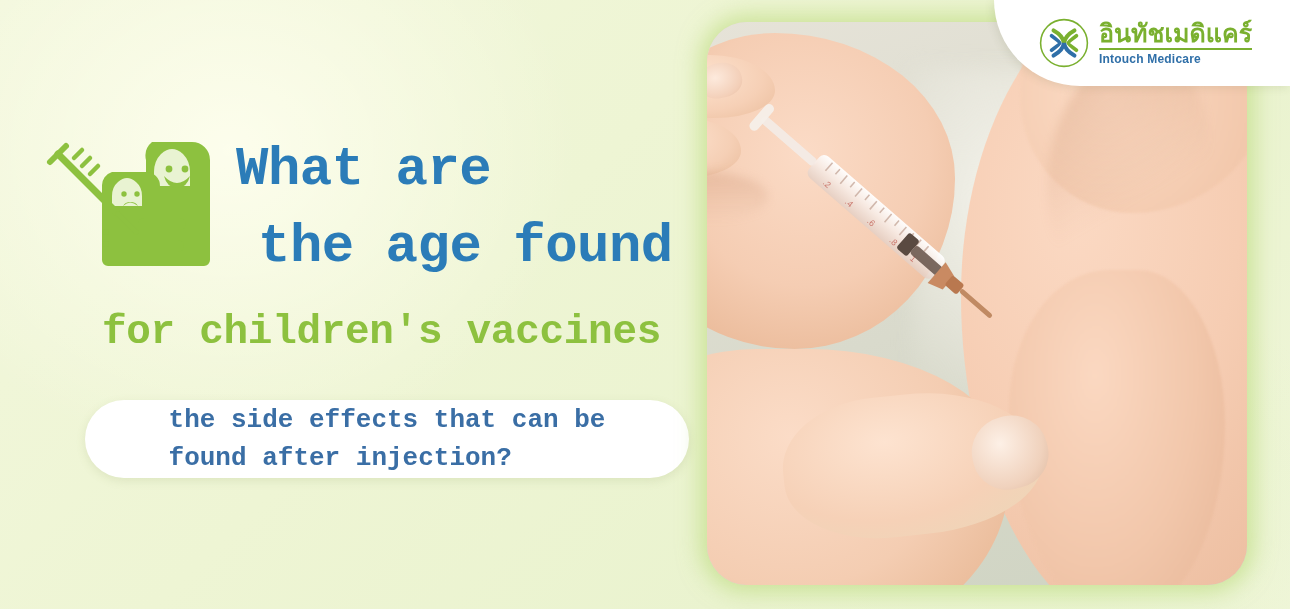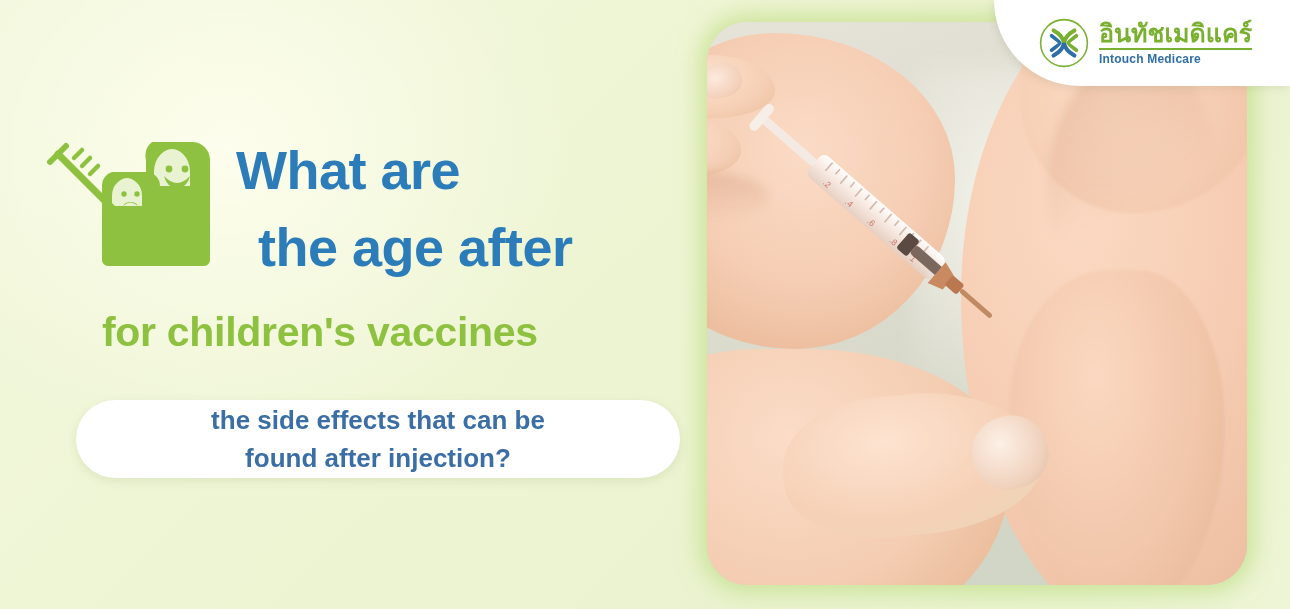--- a/index.html
+++ b/index.html
@@ -34,20 +34,21 @@
     background: radial-gradient(ellipse at center, rgba(228,242,198,0.65) 0%, rgba(228,242,198,0) 72%);
     pointer-events: none;
   }
 
   
   .left-col {
     position: absolute;
     left: 0; top: 0;
     width: 700px;
     height: 442px;
+    font-family: Liberation Mono, monospace;
   }
 
   .icon-wrap {
     position: absolute;
     left: 44px;
     top: 132px;
     width: 176px;
     height: 150px;
   }
   .icon-wrap svg { display: block; width: 100%; height: 100%; }
@@ -73,31 +74,31 @@
     width: 580px;
     color: #8dc13f;
     font-size: 41px;
     font-weight: 700;
     letter-spacing: -0.3px;
     line-height: 1.18;
   }
 
   .pill {
     position: absolute;
-    left: 76px;
+    left: 85px;
     top: 400px;
     width: 604px;
     height: 78px;
     background: #ffffff;
     border-radius: 39px;
     box-shadow: 0 3px 10px rgba(130,150,90,0.16);
     display: flex;
     align-items: center;
     justify-content: center;
-    text-align: center;
+    text-align: left;
   }
   .pill-text {
     color: #3a6ea5;
     font-size: 26px;
     font-weight: 700;
     line-height: 1.48;
   }
   .pill-text .pl1, .pill-text .pl2 { display: block; }
 
   
@@ -351,21 +352,21 @@
           <line x1="46" y1="42" x2="54" y2="34"></line>
         </g>
         <g stroke="#8dc13f" stroke-width="5" stroke-linecap="round" fill="none">
           <line x1="74" y1="82" x2="92" y2="100"></line>
         </g>
       </svg>
     </div>
 
     <div class="headline">
       <span class="line-1">What are</span>
-      <span class="line-2">the age after</span>
+      <span class="line-2">the age found</span>
     </div>
 
     <div class="subhead">for children's vaccines</div>
 
     <div class="pill">
       <div class="pill-text">
         <span class="pl1">the side effects that can be</span>
         <span class="pl2">found after injection?</span>
       </div>
     </div>

